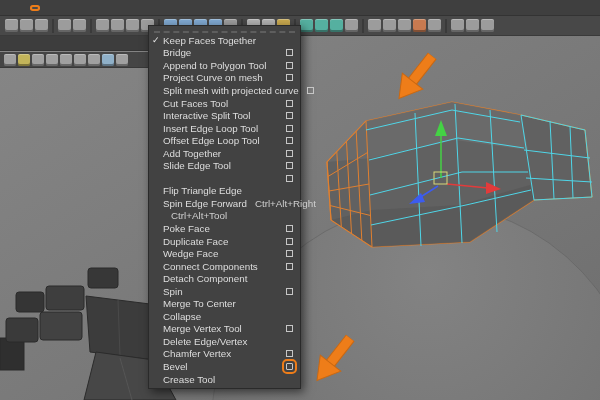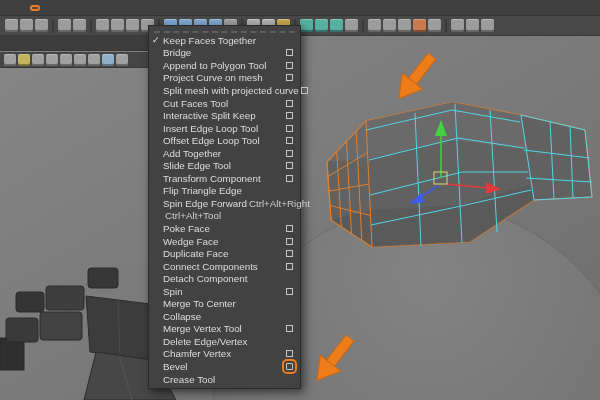--- a/index.html
+++ b/index.html
@@ -33,21 +33,21 @@
   .vp{position:absolute;top:36px;left:0;width:600px;height:364px;z-index:1;}
 
   
   .menu{position:absolute;top:25px;left:148px;width:153px;background:#424242;
         border:1px solid #2a2a2a;box-shadow:3px 3px 9px rgba(0,0,0,.55);z-index:7;padding-bottom:3px;}
   .tearoff{height:5px;margin:2px 5px 1px 5px;border-bottom:2px dashed #5e5e5e;}
   .menurow{display:flex;align-items:center;height:12.55px;padding:0 7px 0 3px;color:#dedede;
            font-size:9.8px;white-space:nowrap;}
   .chk{width:11px;font-size:9px;color:#e8e8e8;visibility:hidden;flex:none;line-height:12px;}
   .menurow.check .chk{visibility:visible;}
-  .mshort{margin-left:2px;color:#cfcfcf;}
+  .mshort{margin-left:8px;color:#cfcfcf;}
   .obox{width:7px;height:7px;border:1px solid #c6c6c6;margin-left:auto;visibility:hidden;flex:none;}
   .menurow.box .obox{visibility:visible;}
   .menurow.box_highlight .obox{outline:2px solid var(--annotation-orange);outline-offset:2px;border-radius:1px;}
 
   
   .arrow{position:absolute;z-index:9;width:30px;height:56px;}
   #arrow-mesh{left:400px;top:50px;transform:rotate(38deg);}
   #arrow-bevel{left:318px;top:332px;transform:rotate(38deg);}
 </style>
 </head>
@@ -234,21 +234,21 @@
         <span class="obox"></span>
       </div>
       <div class="menurow box">
         <span class="chk">✓</span>
         <span class="mlabel">Cut Faces Tool</span>
         <span class="mshort"></span>
         <span class="obox"></span>
       </div>
       <div class="menurow box">
         <span class="chk">✓</span>
-        <span class="mlabel">Interactive Split Keep</span>
+        <span class="mlabel">Interactive Split Tool</span>
         <span class="mshort"></span>
         <span class="obox"></span>
       </div>
       <div class="menurow box">
         <span class="chk">✓</span>
         <span class="mlabel">Insert Edge Loop Tool</span>
         <span class="mshort"></span>
         <span class="obox"></span>
       </div>
       <div class="menurow box">
@@ -264,21 +264,20 @@
         <span class="obox"></span>
       </div>
       <div class="menurow box">
         <span class="chk">✓</span>
         <span class="mlabel">Slide Edge Tool</span>
         <span class="mshort"></span>
         <span class="obox"></span>
       </div>
       <div class="menurow box">
         <span class="chk">✓</span>
-        <span class="mlabel">Transform Component</span>
         <span class="mshort"></span>
         <span class="obox"></span>
       </div>
       <div class="menurow">
         <span class="chk">✓</span>
         <span class="mlabel">Flip Triangle Edge</span>
         <span class="mshort"></span>
         <span class="obox"></span>
       </div>
       <div class="menurow">
@@ -293,27 +292,27 @@
         <span class="obox"></span>
       </div>
       <div class="menurow box">
         <span class="chk">✓</span>
         <span class="mlabel">Poke Face</span>
         <span class="mshort"></span>
         <span class="obox"></span>
       </div>
       <div class="menurow box">
         <span class="chk">✓</span>
+        <span class="mlabel">Duplicate Face</span>
+        <span class="mshort"></span>
+        <span class="obox"></span>
+      </div>
+      <div class="menurow box">
+        <span class="chk">✓</span>
         <span class="mlabel">Wedge Face</span>
-        <span class="mshort"></span>
-        <span class="obox"></span>
-      </div>
-      <div class="menurow box">
-        <span class="chk">✓</span>
-        <span class="mlabel">Duplicate Face</span>
         <span class="mshort"></span>
         <span class="obox"></span>
       </div>
       <div class="menurow box">
         <span class="chk">✓</span>
         <span class="mlabel">Connect Components</span>
         <span class="mshort"></span>
         <span class="obox"></span>
       </div>
       <div class="menurow">

